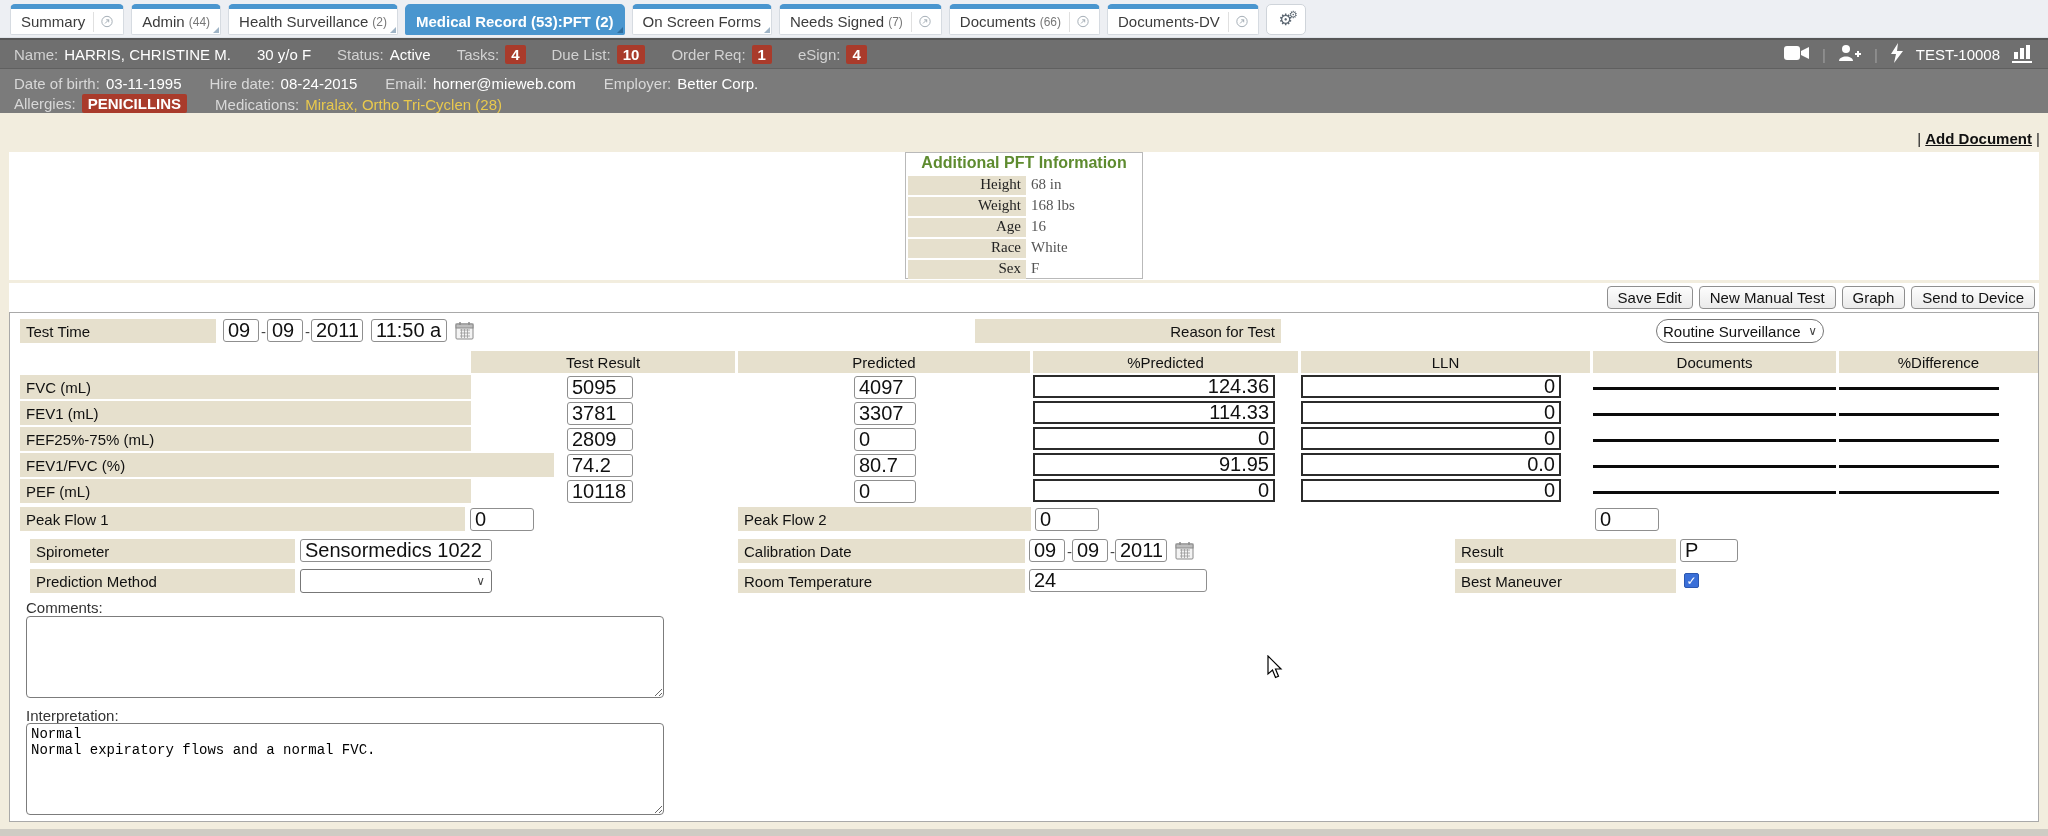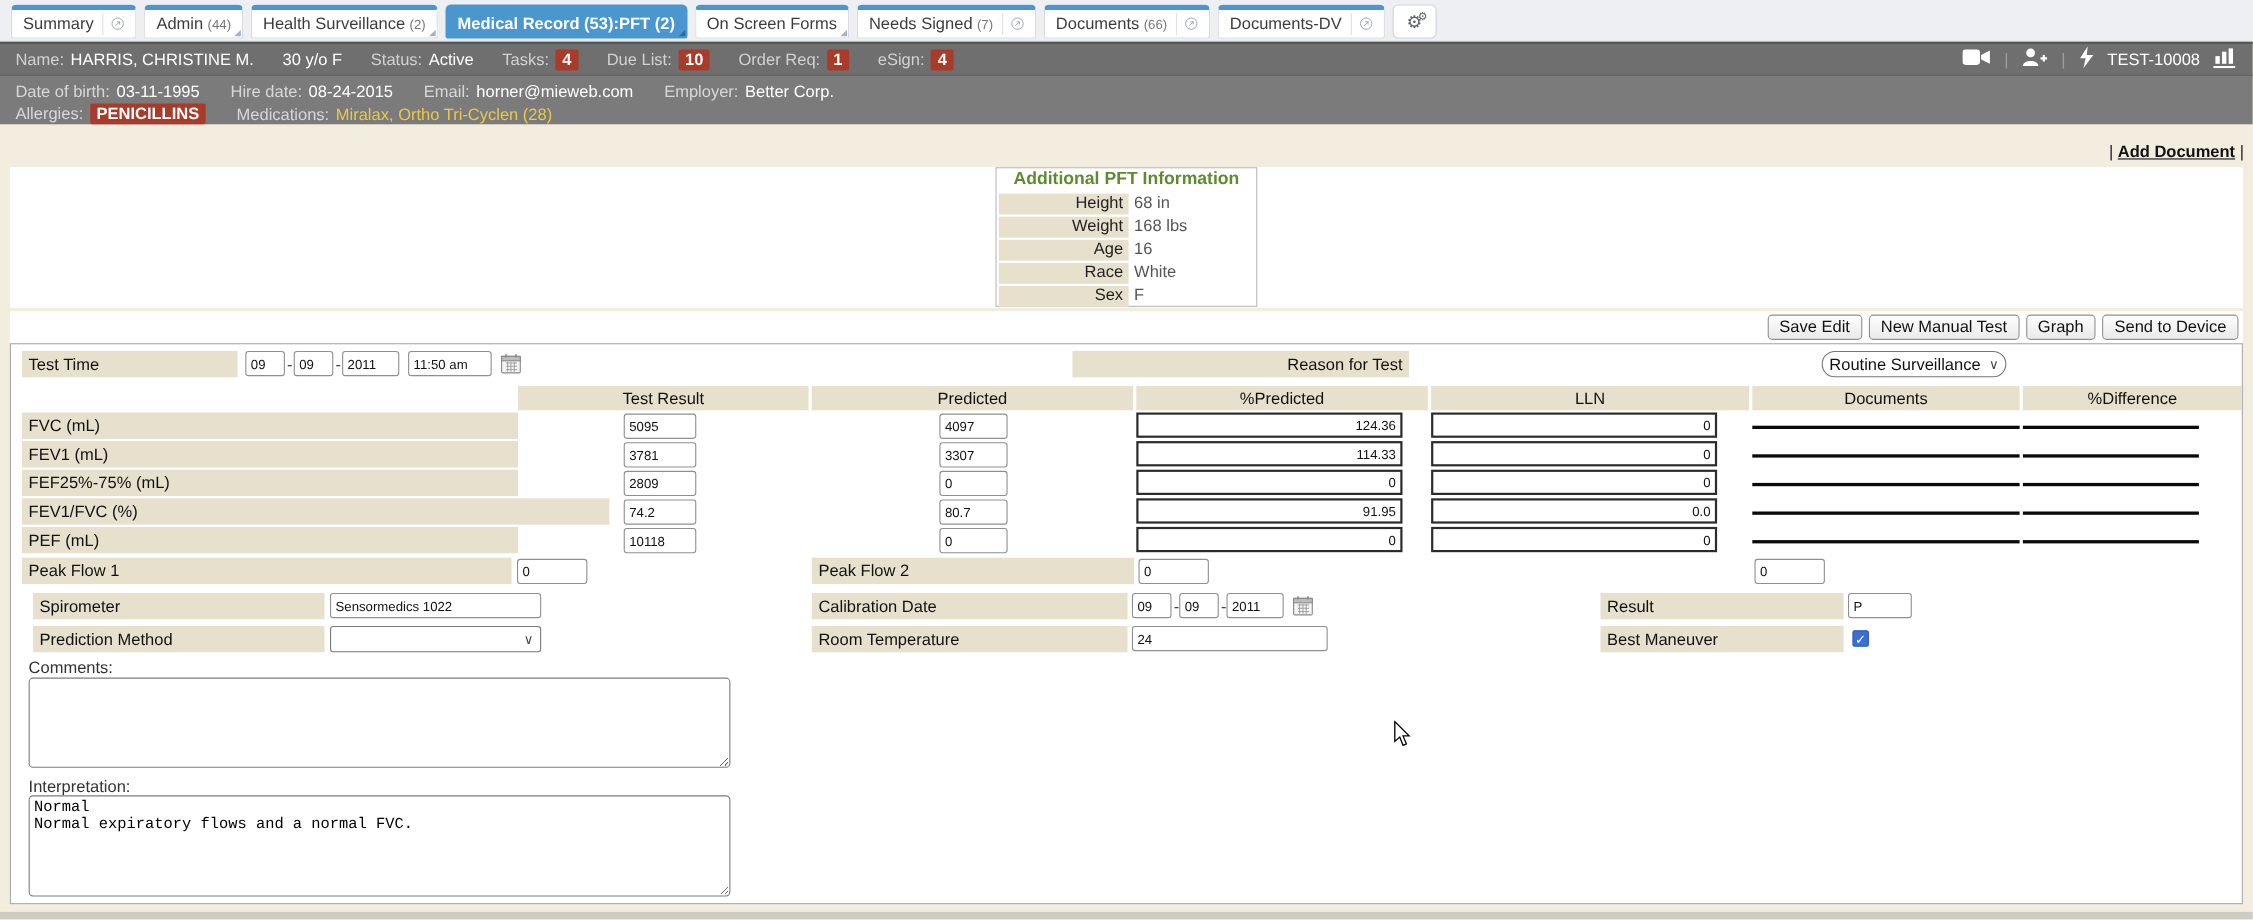--- a/index.html
+++ b/index.html
@@ -34,34 +34,34 @@
   .meds { color:#e9c94d; }
 
   
   .adddoc-row { position:absolute; right:8px; top:130px; font-size:15px; color:#222; }
   .adddoc-row a { color:#111; text-decoration:underline; font-weight:bold; }
 
   
   .strip1 { position:absolute; left:9px; top:152px; width:2030px; height:128px; background:#ffffff; }
   .pftbox { position:absolute; left:896px; top:0px; width:238px; height:127px; border:1px solid #b9b9b9; background:#fff; padding:1px 2px; }
   .pftbox .title { color:#5e8b2f; font-weight:bold; font-size:16px; text-align:center; height:20px; }
-  .pftrow { display:flex; height:19px; margin-top:2px; }
+  .pftrow { display:flex; height:19px; margin-top:2px;font-family:Liberation Serif, serif; }
   .pftrow .plabel { width:118px; background:#e6e0cd; text-align:right; padding-right:5px; color:#222; }
   .pftrow .pval { padding-left:5px; color:#555; }
 
   
   .strip2 { position:absolute; left:9px; top:283px; width:2030px; height:29px; background:#ffffff; display:flex; justify-content:flex-end; align-items:center; gap:6px; padding-right:4px; }
   .btn { background:linear-gradient(#fdfdfd,#eaeaea); border:1px solid #8f8f8f; border-radius:4px; padding:2px 10px; font-size:15px; color:#111; }
 
   
   .panel { position:absolute; left:9px; top:312px; width:2030px; height:510px; background:#ffffff; border:1px solid #a9a9a9; }
   .cell { position:absolute; background:#e6e0cd; height:24px; display:flex; align-items:center; padding:0 6px; color:#111; }
   .cell.right { justify-content:flex-end; }
   .cell.center { justify-content:center; }
-  .tin { position:absolute; height:23px; border:1px solid #8f8f8f; border-radius:3px; background:#fff; font-family:"Liberation Sans",sans-serif; font-size:12px; padding:0 4px; color:#111; }
+  .tin { position:absolute; height:23px; border:1px solid #8f8f8f; border-radius:3px; background:#fff; font-family:"Liberation Sans",sans-serif; font-size:20px; padding:0 4px; color:#111; }
   .tin.dark { border:2px solid #2b2b2b; border-radius:0; text-align:right; }
   .dash { position:absolute; color:#444; }
   .hline { position:absolute; height:0; border-top:3px solid #0a0a0a; }
   .selectbox { position:absolute; height:24px; border:1px solid #777; border-radius:3px; background:#fff; display:flex; align-items:center; padding:0 6px; color:#111; }
   .selectbox .chev { margin-left:auto; font-size:12px; color:#444; }
   .cal { position:absolute; width:20px; height:20px; }
   .cbx { position:absolute; width:15px; height:15px; background:#3a6fd8; border:1px solid #2b57b0; border-radius:2px; color:#fff; font-size:12px; line-height:14px; text-align:center; }
   .talabel { position:absolute; color:#333; }
   .ta { position:absolute; border:1px solid #7c7c7c; border-radius:4px; background:#fff; resize:both; font-family:"Liberation Sans",sans-serif; font-size:14px; padding:2px 4px; }
   .ta.mono { font-family:"Liberation Mono","DejaVu Sans Mono",monospace; font-size:14px; }

